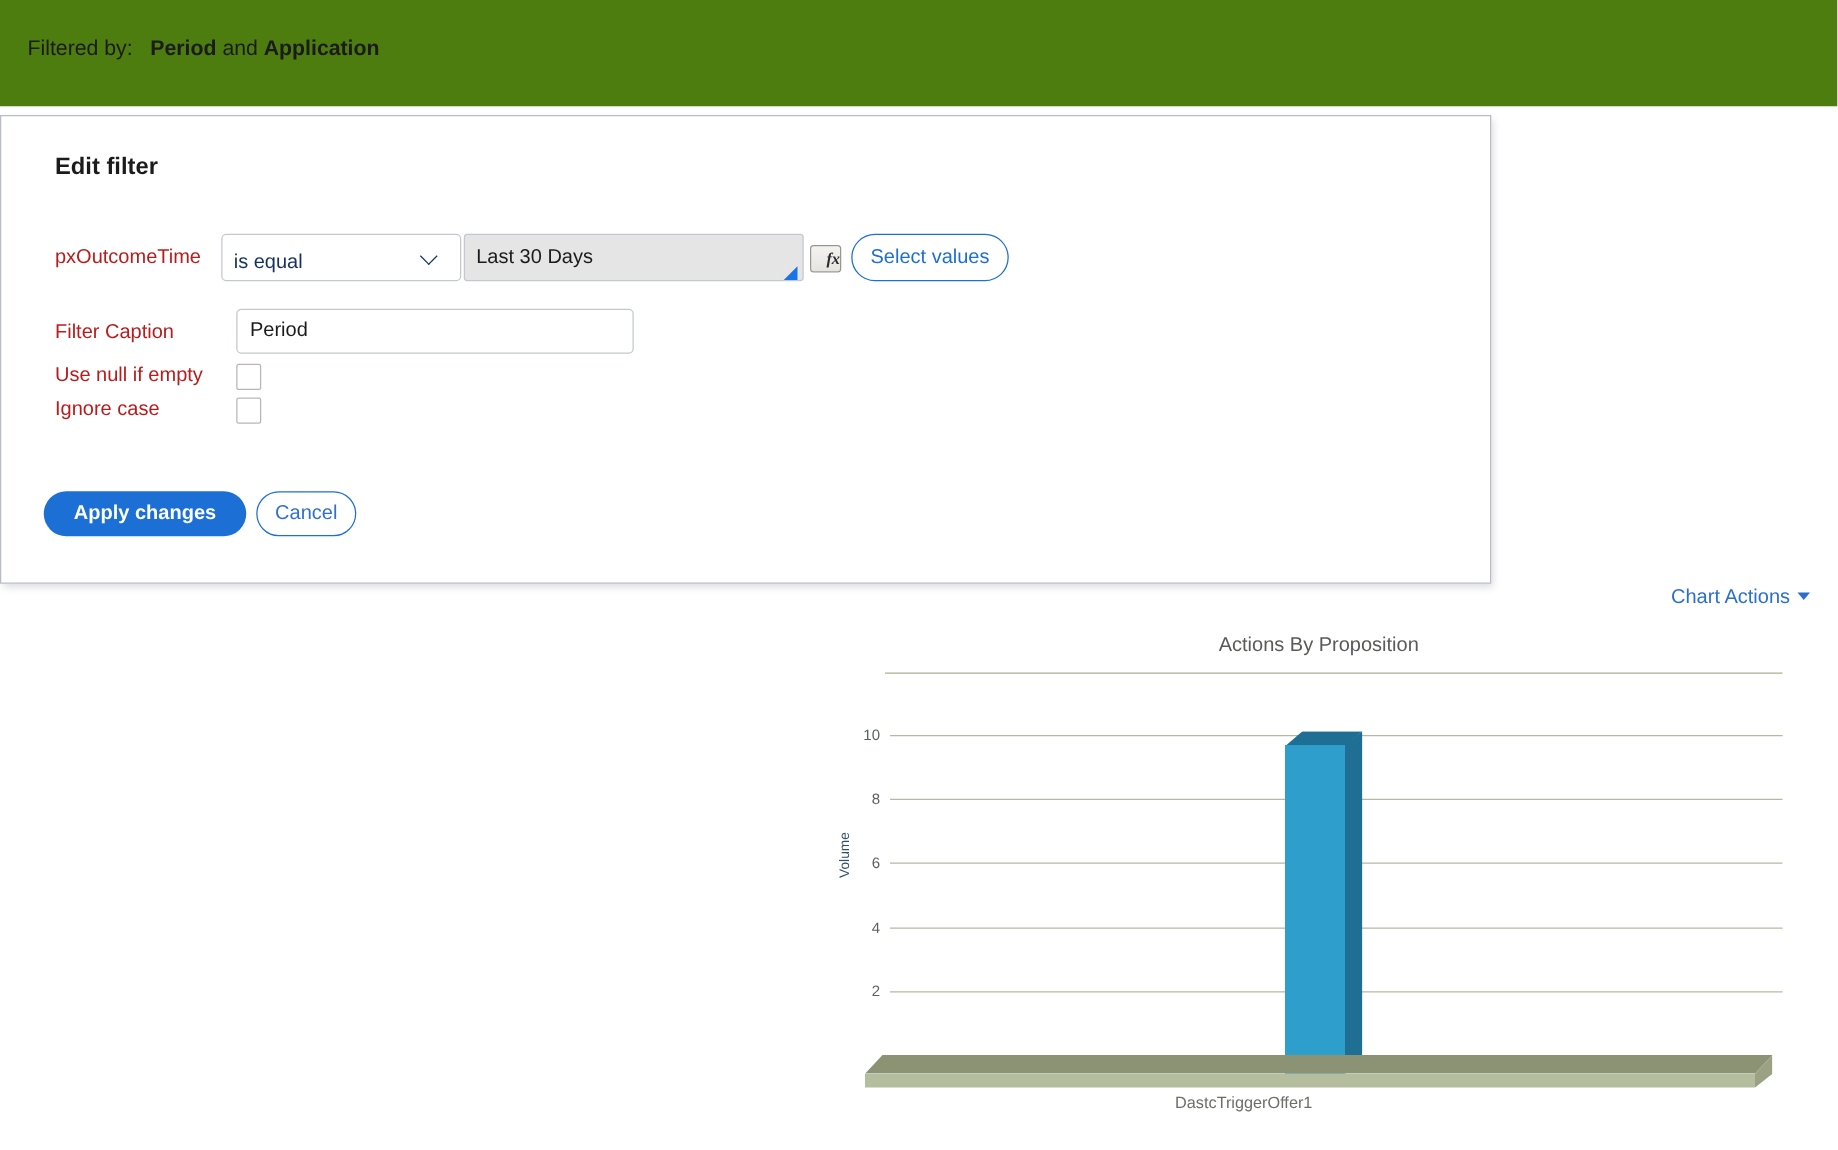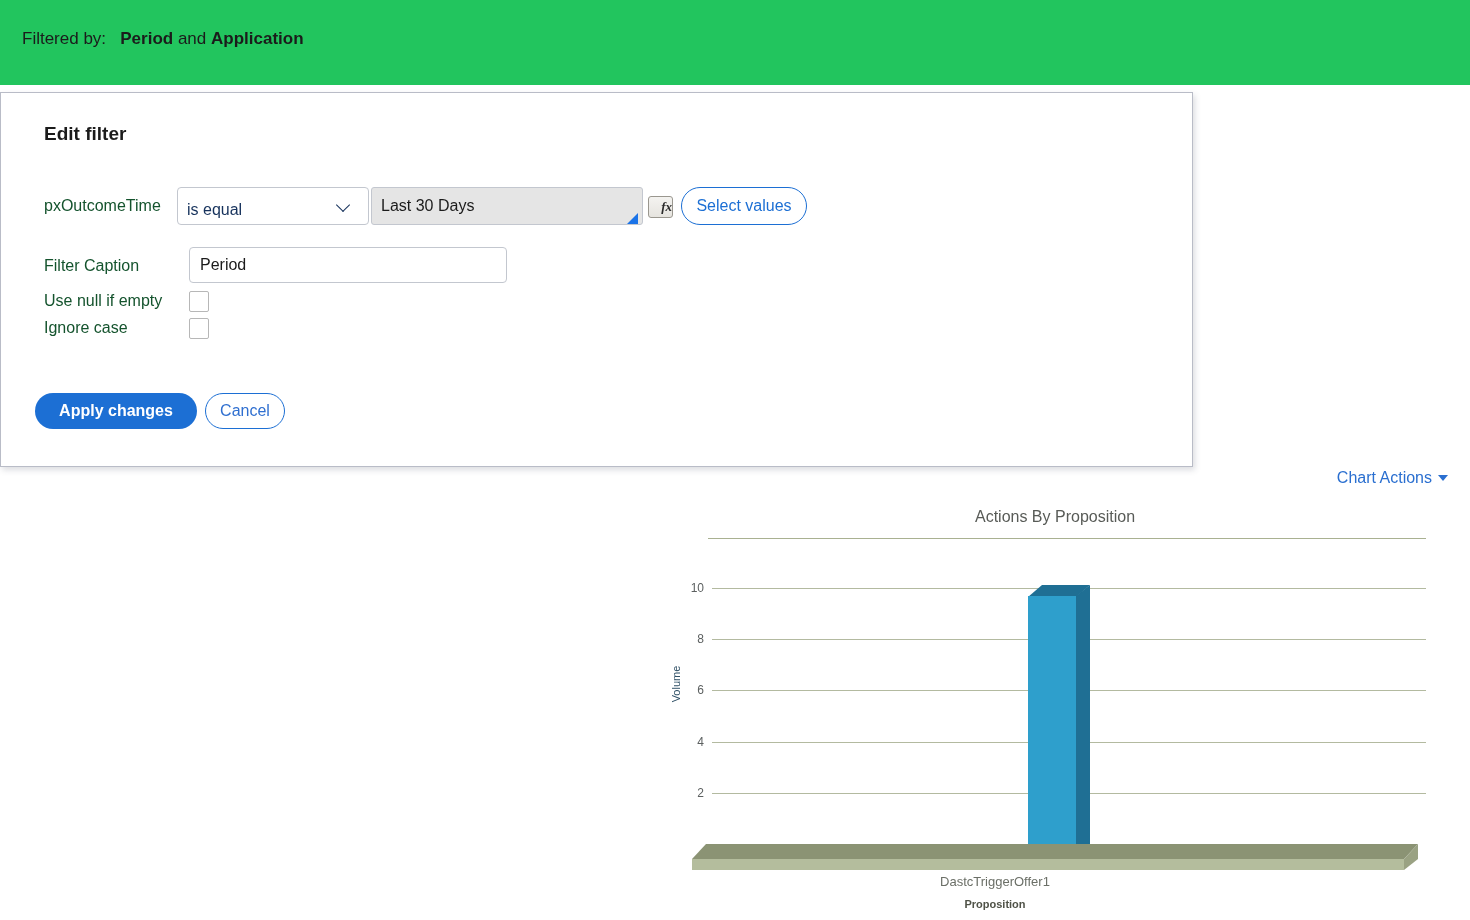--- a/index.html
+++ b/index.html
@@ -9,21 +9,21 @@
     background: #ffffff;
     font-family: "Liberation Sans", sans-serif;
     overflow: hidden;
   }
   #root { position: relative; width: 1470px; height: 920px; }
 
   
   .filter-banner {
     position: absolute; left: 0; top: 0;
     width: 1470px; height: 85px;
-    background: #22c55e;
+    background: #4d7c0f;
   }
   .filter-banner-text {
     position: absolute; left: 22px; top: 29px;
     font-size: 17px; color: #1b1b1b; white-space: nowrap;
   }
   .filter-banner-text .strong { font-weight: bold; }
   .fb-seg { display: inline; }
 
   
   .panel {
@@ -33,21 +33,21 @@
     border: 1px solid #b9bcc7;
     box-shadow: 2px 3px 6px rgba(60,65,90,0.18);
   }
   .panel-title {
     position: absolute; left: 43px; top: 30px;
     font-size: 19px; font-weight: bold; color: #1b1b1b;
   }
 
   .row-prop { position: absolute; left: 43px; top: 94px; height: 38px; }
   .field-label {
-    position: absolute; font-size: 16px; color: #14532d;
+    position: absolute; font-size: 16px; color: #b91c1c;
     white-space: nowrap; line-height: 38px;
   }
   .label-prop {
     left: 0px; top: 0px; width: 133px;
     overflow: hidden; text-overflow: clip;
   }
 
   .op-select {
     position: absolute; left: 133px; top: 0px;
     width: 192px; height: 38px;
@@ -308,18 +308,15 @@
     <div class="bar-top"></div>
     <div class="bar-front"></div>
 
     <div class="floor-top"></div>
     <div class="floor-front"></div>
     <div class="floor-right"></div>
 
     <div class="xtick">
       <span class="xtick-inner">DastcTriggerOffer1</span>
     </div>
-    <div class="xlabel">
-      <span class="xlabel-inner">Proposition</span>
-    </div>
   </div>
 
 </div>
 
 </body></html>

